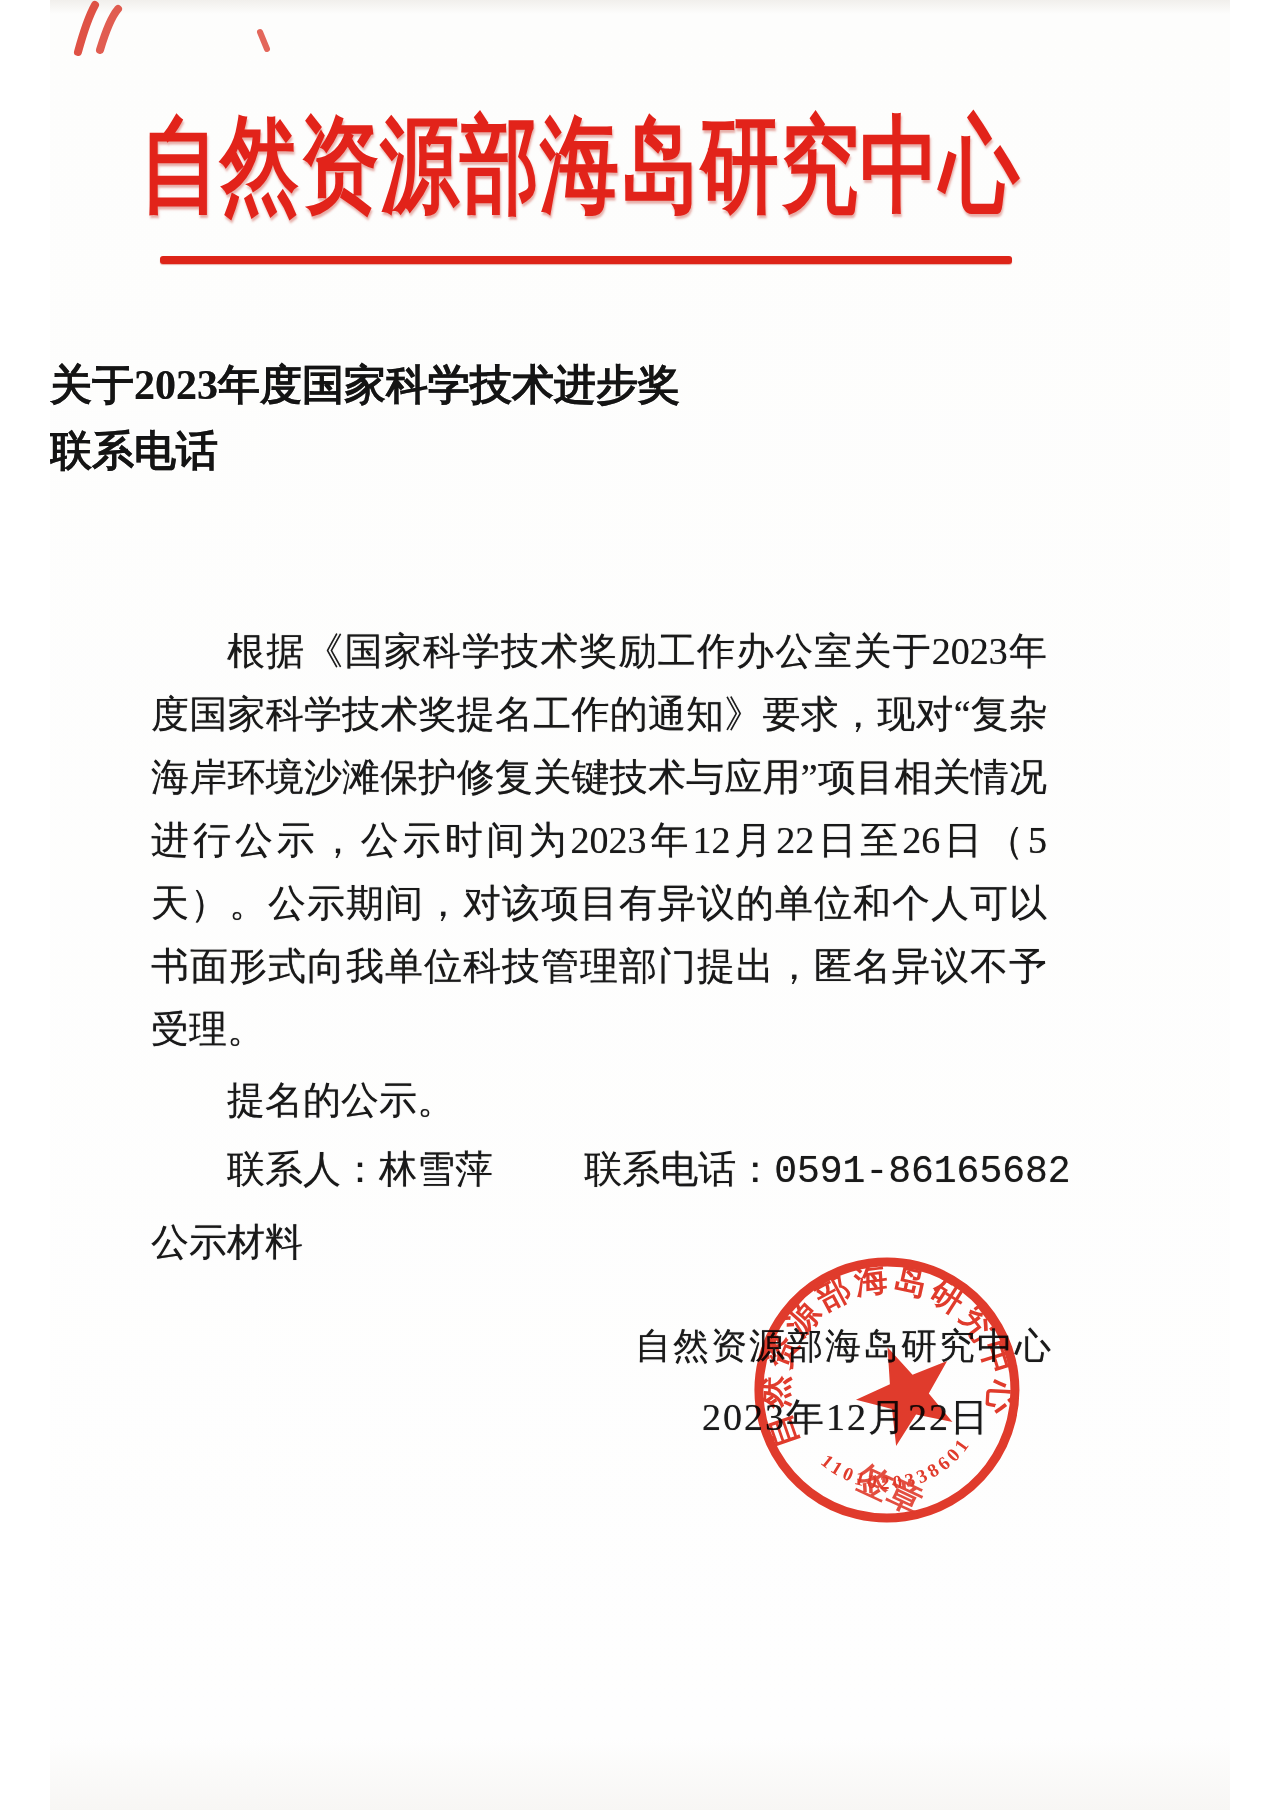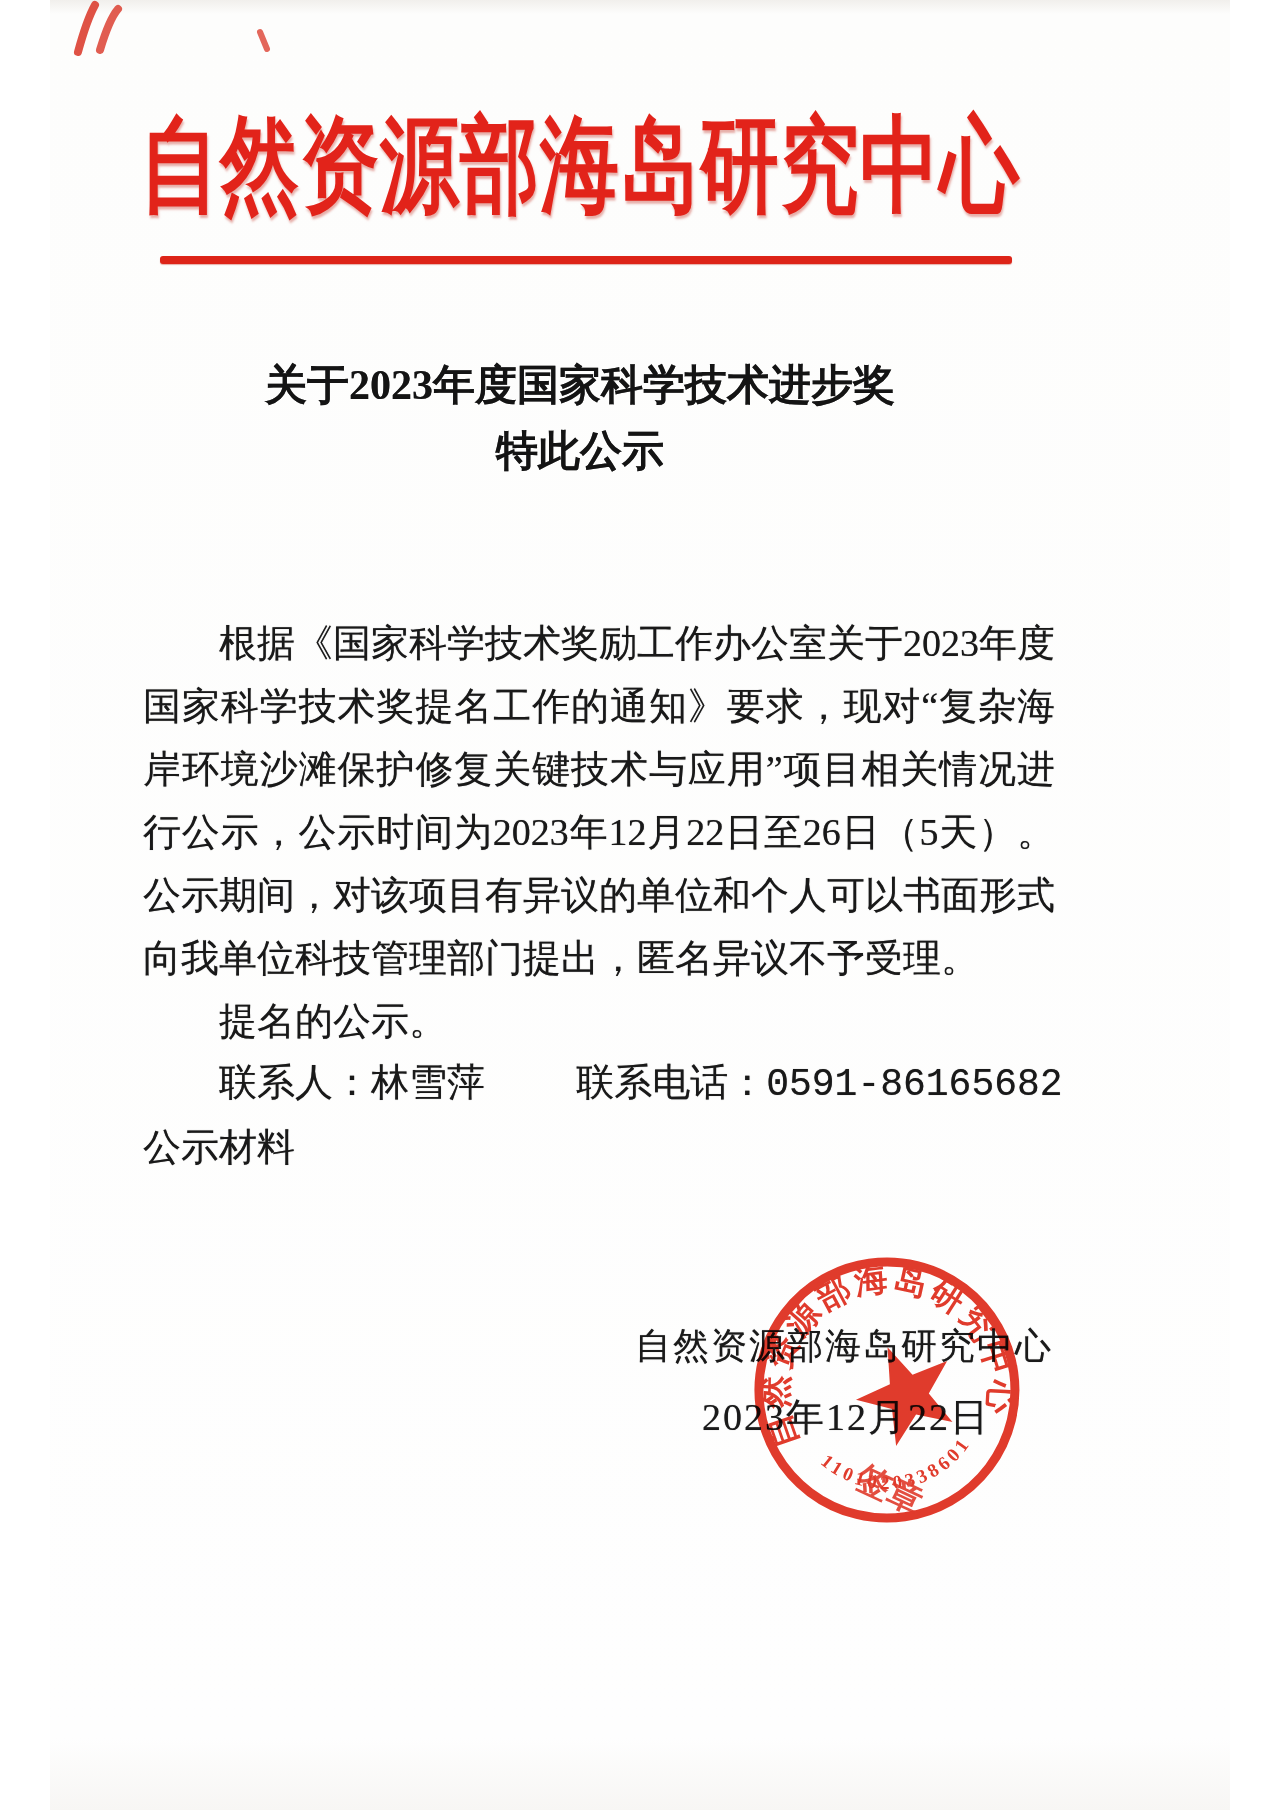--- a/index.html
+++ b/index.html
@@ -27,33 +27,33 @@
   }
   .red-rule{
     position:absolute;left:110px;top:256px;
     width:852px;height:8px;border-radius:3px;
     background:#dd2418;
     box-shadow:0 1px 1px rgba(190,25,12,0.35);
   }
   
   .doc-title{
     position:absolute;left:0;top:352px;width:100%;
-    text-align:center;color:#141414;
+    color:#141414;
     font-size:42px;font-weight:700;line-height:66px;
     text-shadow:0 0 0.6px rgba(0,0,0,0.6);
   }
   
   .body-text{
     position:absolute;left:93px;top:612px;width:912px;
     color:#191919;
     font-size:38px;line-height:63px;
     text-align:justify;
     text-shadow:0 0 0.7px rgba(10,10,10,0.65);
   }
-  .body-text p{margin:0;text-indent:2em;}
+  .body-text p{margin:8px;text-indent:2em;}
   .contact-line{white-space:nowrap;font-family:Liberation Mono, monospace;}
   .contact-line .phone{margin-left:2.4em;}
   .attach-line1{white-space:nowrap;}
   .attach-line2{text-indent:0 !important;}
   
   .sig-org{
     position:absolute;left:585px;top:1322px;
     font-size:36px;color:#1a1a1a;letter-spacing:2px;
     white-space:nowrap;
     text-shadow:0 0 0.7px rgba(10,10,10,0.65);
@@ -86,21 +86,21 @@
     <path d="M196,32 l7,17" fill="none" stroke="#d93425" stroke-width="6" stroke-linecap="round" opacity="0.75"></path>
   </svg>
 
   <div class="content">
 
     <div class="letterhead">自然资源部海岛研究中心</div>
     <div class="red-rule"></div>
 
     <div class="doc-title">
       <div>关于2023年度国家科学技术进步奖</div>
-      <div>特此公示</div>
+      <div>联系电话</div>
     </div>
 
     <div class="body-text">
       <p>根据《国家科学技术奖励工作办公室关于2023年度国家科学技术奖提名工作的通知》要求，现对“复杂海岸环境沙滩保护修复关键技术与应用”项目相关情况进行公示，公示时间为2023年12月22日至26日（5天）。公示期间，对该项目有异议的单位和个人可以书面形式向我单位科技管理部门提出，匿名异议不予受理。</p>
       <p>提名的公示。</p>
       <p class="contact-line"><span>联系人：林雪萍</span><span class="phone">联系电话：0591-86165682</span></p>
       <p class="attach-line2">公示材料</p>
     </div>
 
     <div class="sig-org">自然资源部海岛研究中心</div>

